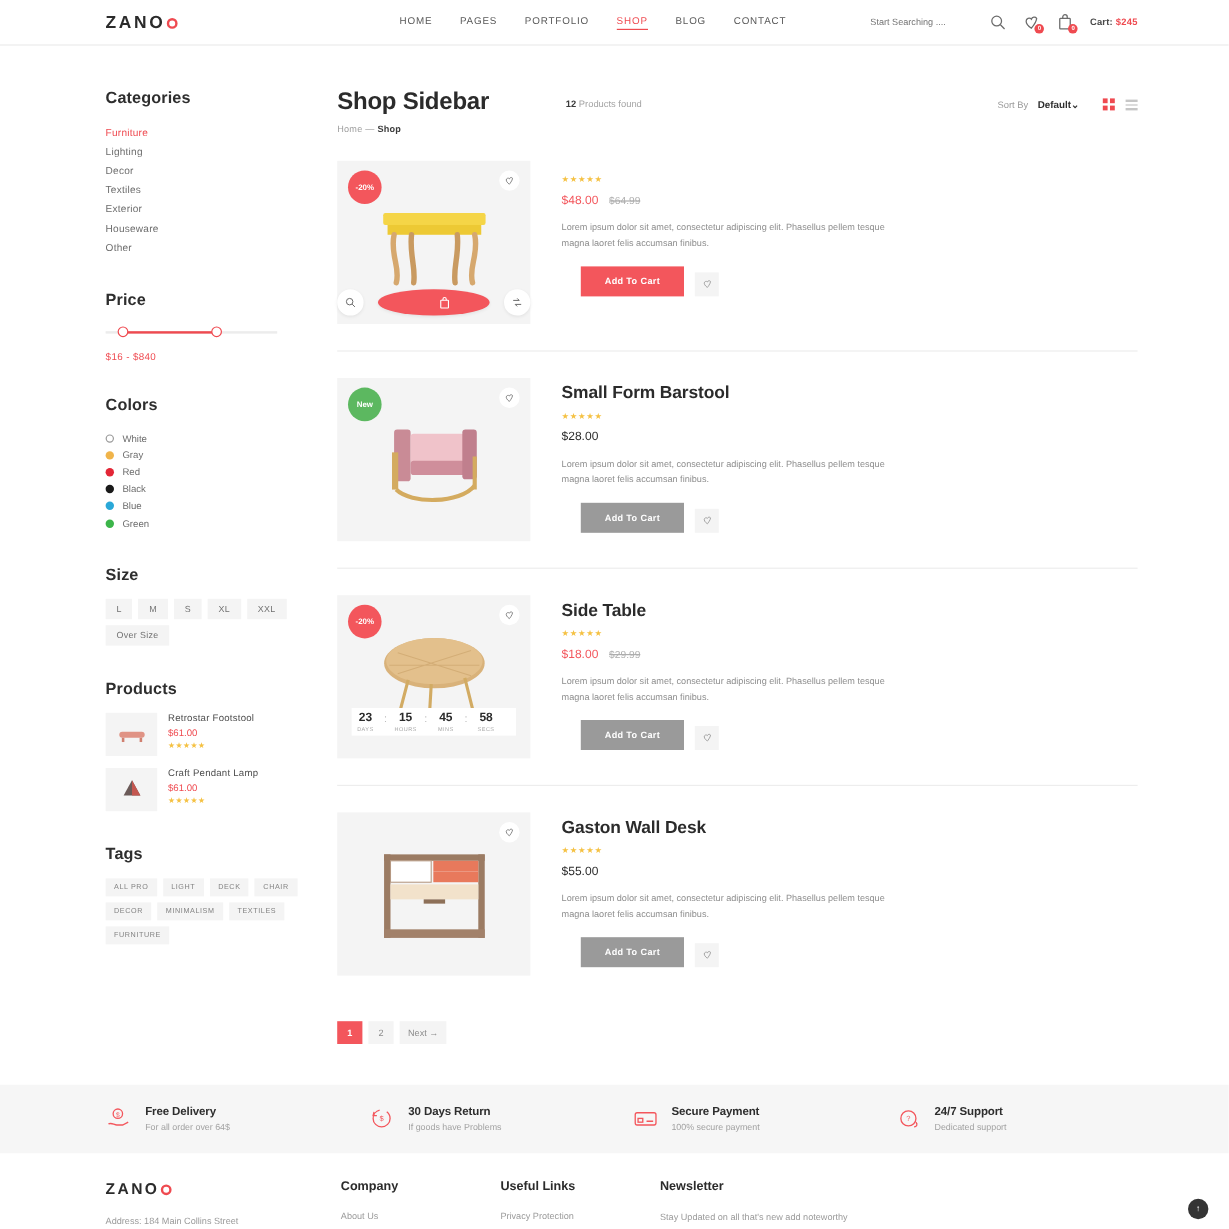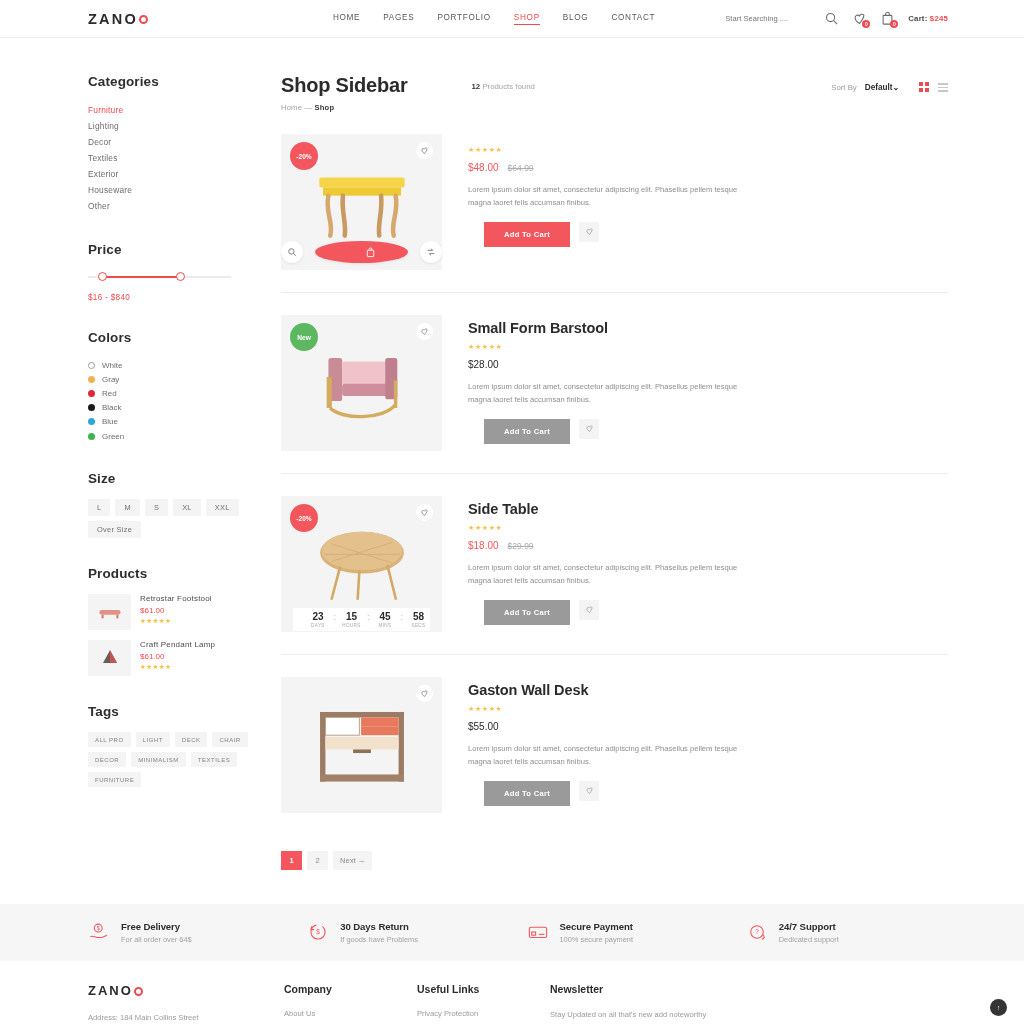--- a/index.html
+++ b/index.html
@@ -158,38 +158,38 @@
     position: absolute; bottom: 7px; left: 0; right: 0;
     display: flex; justify-content: center; gap: 12px;
   }
   .pact {
     width: 22px; height: 22px; border-radius: 50%; background: #fff;
     display: flex; align-items: center; justify-content: center; cursor: pointer;
     box-shadow: 0 1px 3px rgba(0,0,0,.08);
   }
   .pact.main { background: #f3565c; }
   .countdown {
-    position: absolute; bottom: 1px; left: 12px; right: 12px;
-    background: #fff; display: flex; align-items: center; justify-content: flex-end;
+    position: absolute; bottom: 19px; left: 12px; right: 12px;
+    background: #fff; display: flex; align-items: center; justify-content: flex-start;
     padding: 4px 0 3px; gap: 4px;
   }
   .cd-unit { text-align: center; min-width: 23px; }
   .cd-num { font-size: 10px; font-weight: 700; color: #2b2b2b; line-height: 1.05; }
   .cd-lbl { font-size: 4.6px; color: #a8a8a8; letter-spacing: .4px; }
   .cd-sep { font-size: 9px; color: #bdbdbd; padding-bottom: 6px; }
 
   .pinfo { flex: 1; padding-top: 5px; }
   .pname { font-size: 14.5px; font-weight: 700; color: #2b2b2b; letter-spacing: -.1px; }
   .pstars { margin: 7px 0 8px; font-size: 7px; color: #f5c142; letter-spacing: .6px; }
   .pprice-row { display: flex; align-items: baseline; gap: 9px; margin-bottom: 10px; }
   .pprice { font-size: 10px; font-weight: 500; color: #2b2b2b; }
   .pprice.sale { color: #f3565c; }
   .pold { font-size: 8.5px; color: #adadad; text-decoration: line-through; }
   .pdesc { font-size: 7.6px; color: #8e8e8e; line-height: 1.75; max-width: 275px; margin-bottom: 12px; }
-  .pbtns { display: flex; gap: 9px; align-items: flex-start; padding-left: 16px; }
+  .pbtns { display: flex; gap: 9px; align-items: flex-end; padding-left: 16px; }
   .btn-cart {
     font-size: 7.6px; font-weight: 700; color: #fff; letter-spacing: .3px;
     padding: 8px 0; width: 86px; text-align: center; border: none; cursor: pointer;
     background: #9a9a9a; font-family: "Liberation Sans", sans-serif;
   }
   .btn-cart.primary { background: #f3565c; }
   .btn-wish {
     width: 20px; height: 20px; background: #f4f4f4; border: none; cursor: pointer;
     display: flex; align-items: center; justify-content: center;
   }

